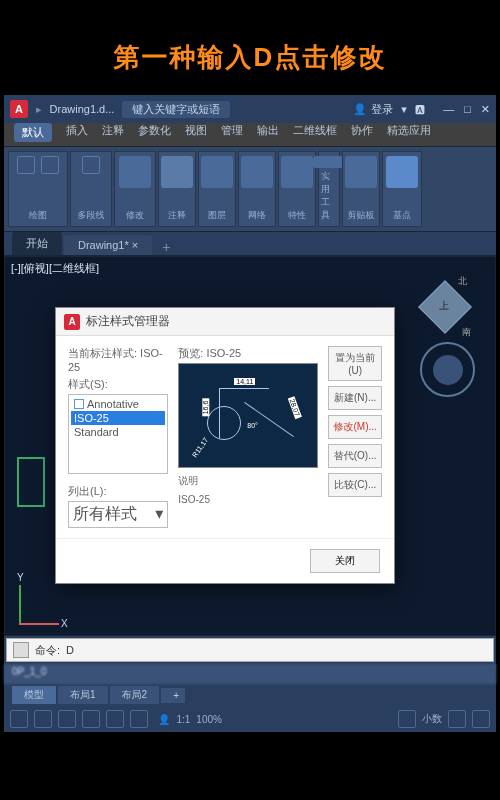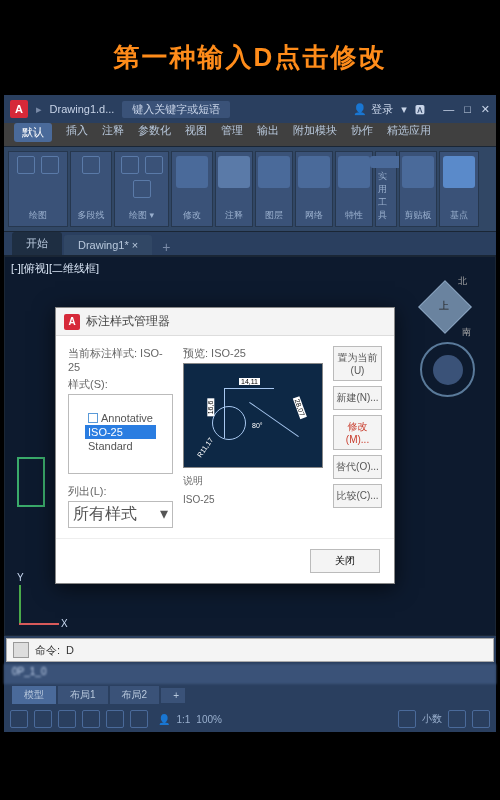--- a/index.html
+++ b/index.html
@@ -32,21 +32,21 @@
 .ucs{position:absolute;bottom:10px;left:14px}
 .axis-y{position:absolute;width:2px;height:40px;background:#4aaa4a;bottom:0}
 .axis-x{position:absolute;height:2px;width:40px;background:#d85a5a;bottom:0}
 .ucs-lbl{position:absolute;color:#c8d8f0;font-size:10px}
 .dialog{position:absolute;top:50px;left:50px;width:340px;background:#fff;border:1px solid #888;box-shadow:0 4px 20px rgba(0,0,0,.6);z-index:10}
 .dlgtitle{height:28px;background:#f4f4f4;display:flex;align-items:center;padding:0 8px;gap:6px;font-size:12px;color:#444;border-bottom:1px solid #ddd}
 .dlgtitle .logo{width:16px;height:16px;font-size:10px}
 .dlgbody{padding:10px 12px;display:flex;gap:10px;font-size:11px;color:#555}
 .leftcol{width:112px}
 .label{margin-bottom:2px;color:#666}
-.stylelist{border:1px solid #bbb;height:80px;margin-top:2px;padding:16px}
+.stylelist{border:1px solid #bbb;height:80px;margin-top:2px;padding:2px}
 .styleitem{padding:1px 3px;display:flex;align-items:center;gap:3px}
 .sel{background:#2a7de1;color:#fff}
 .anno-ico{width:10px;height:10px;border:1px solid #5a9ad8;display:inline-block}
 .listlabel{margin-top:10px;color:#666}
 .combo{border:1px solid #bbb;padding:2px 4px;margin-top:2px;font-size:16px;display:flex;justify-content:space-between}
 .midcol{flex:1}
 .preview{width:140px;height:105px;background:#0d2845;border:1px solid #888;position:relative;margin-top:2px}
 .pline{position:absolute;background:#a8c8f0}
 .pcircle{position:absolute;border:1px solid #a8c8f0;border-radius:50%}
 .ptext{position:absolute;color:#fff;font-size:7px;background:#fff;color:#000;padding:0 2px}
@@ -92,46 +92,38 @@
   </div>
 
   <div class="menubar">
     <span>默认</span>
     <span>插入</span>
     <span>注释</span>
     <span>参数化</span>
     <span>视图</span>
     <span>管理</span>
     <span>输出</span>
-    <span>附加模块</span>
+    <span>二维线框</span>
     <span>协作</span>
     <span>精选应用</span>
   </div>
 
   <div class="ribbon">
     <div class="rpanel" style="width:60px">
         <div class="icons">
           <div class="ico"></div>
           <div class="ico"></div>
         </div>
         <span>绘图</span>
       </div>
     <div class="rpanel" style="width:42px">
         <div class="icons">
           <div class="ico"></div>
         </div>
         <span>多段线</span>
-      </div>
-    <div class="rpanel" style="width:55px">
-        <div class="icons">
-          <div class="ico"></div>
-          <div class="ico"></div>
-          <div class="ico"></div>
-        </div>
-        <span>绘图 ▾</span>
       </div>
     <div class="rpanel" style="width:42px">
         <div class="bigico"></div>
         <span>修改</span>
       </div>
     <div class="rpanel" style="width:38px">
         <div class="bigico" style="background:#5a7aa8"></div>
         <span>注释</span>
       </div>
     <div class="rpanel" style="width:38px">

